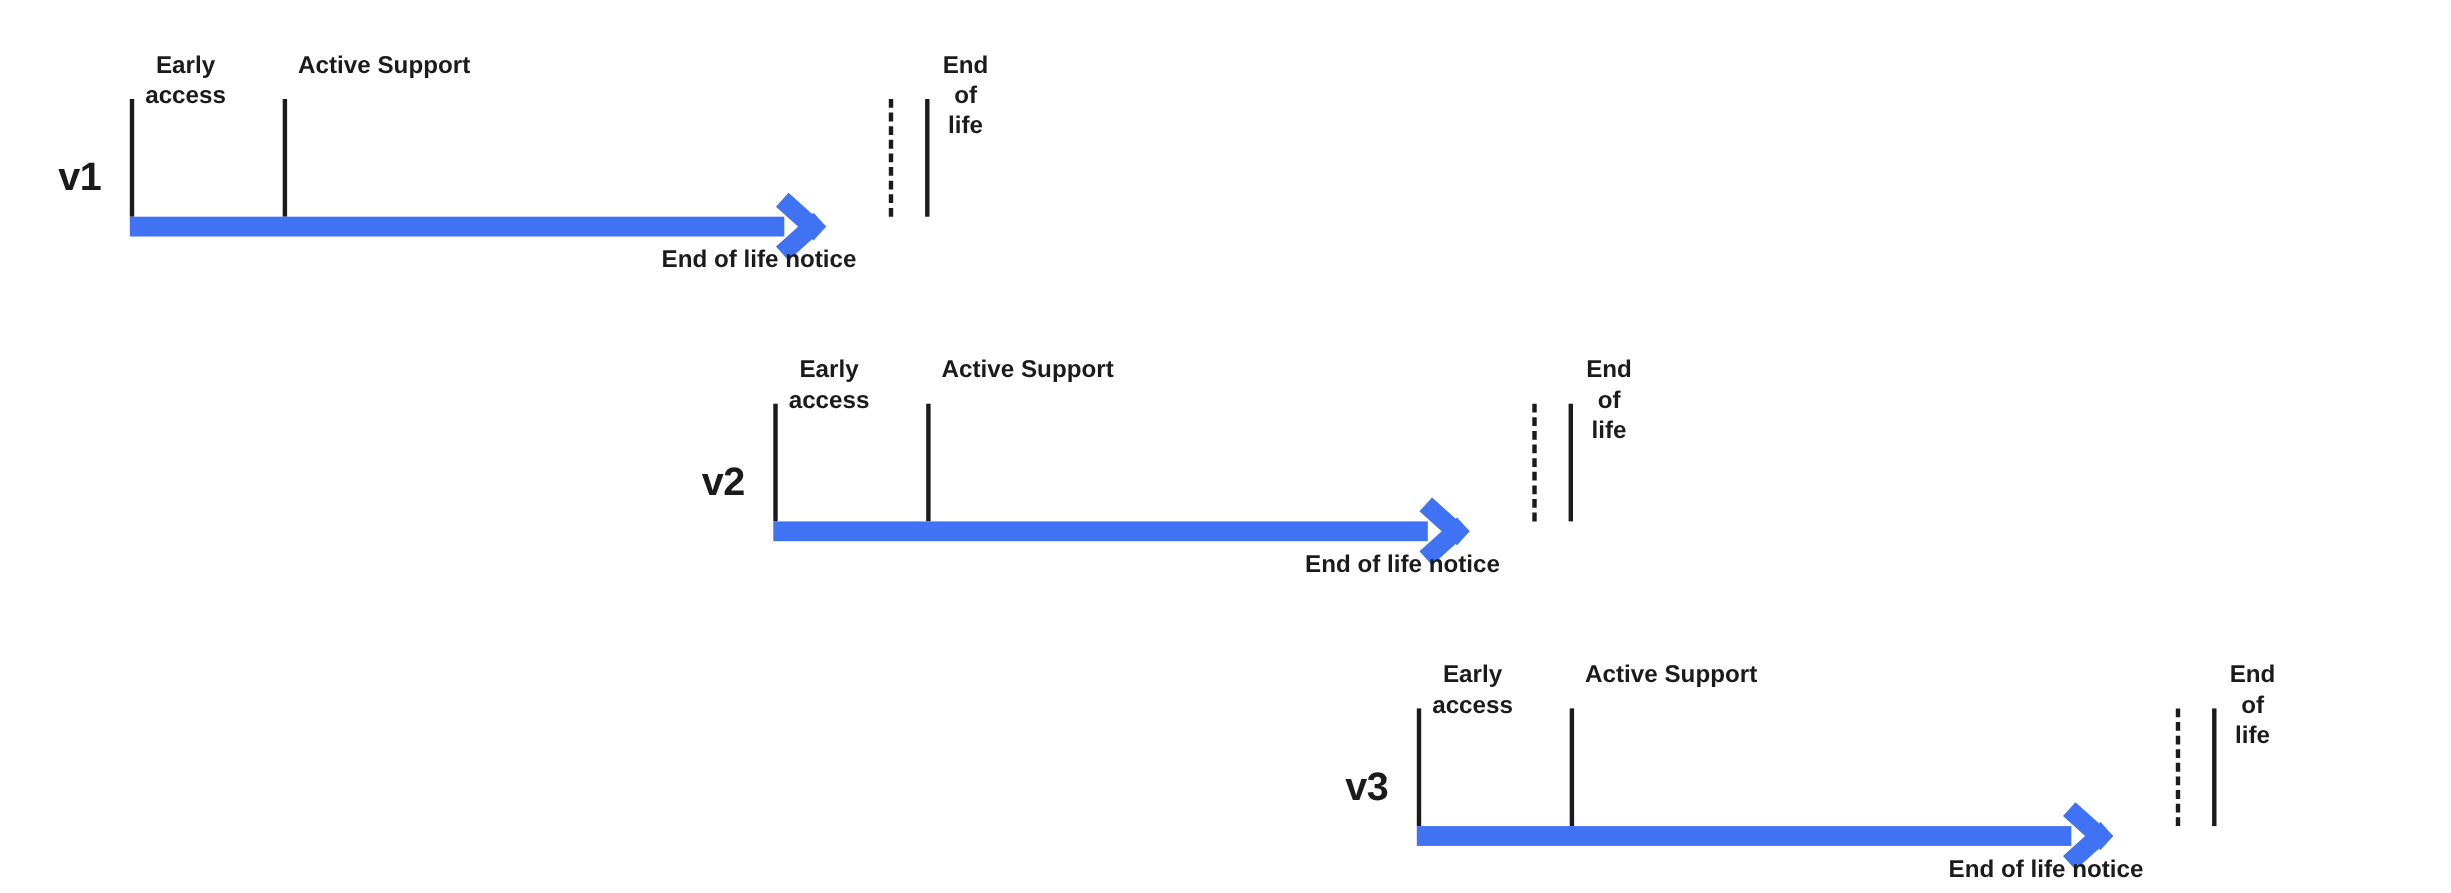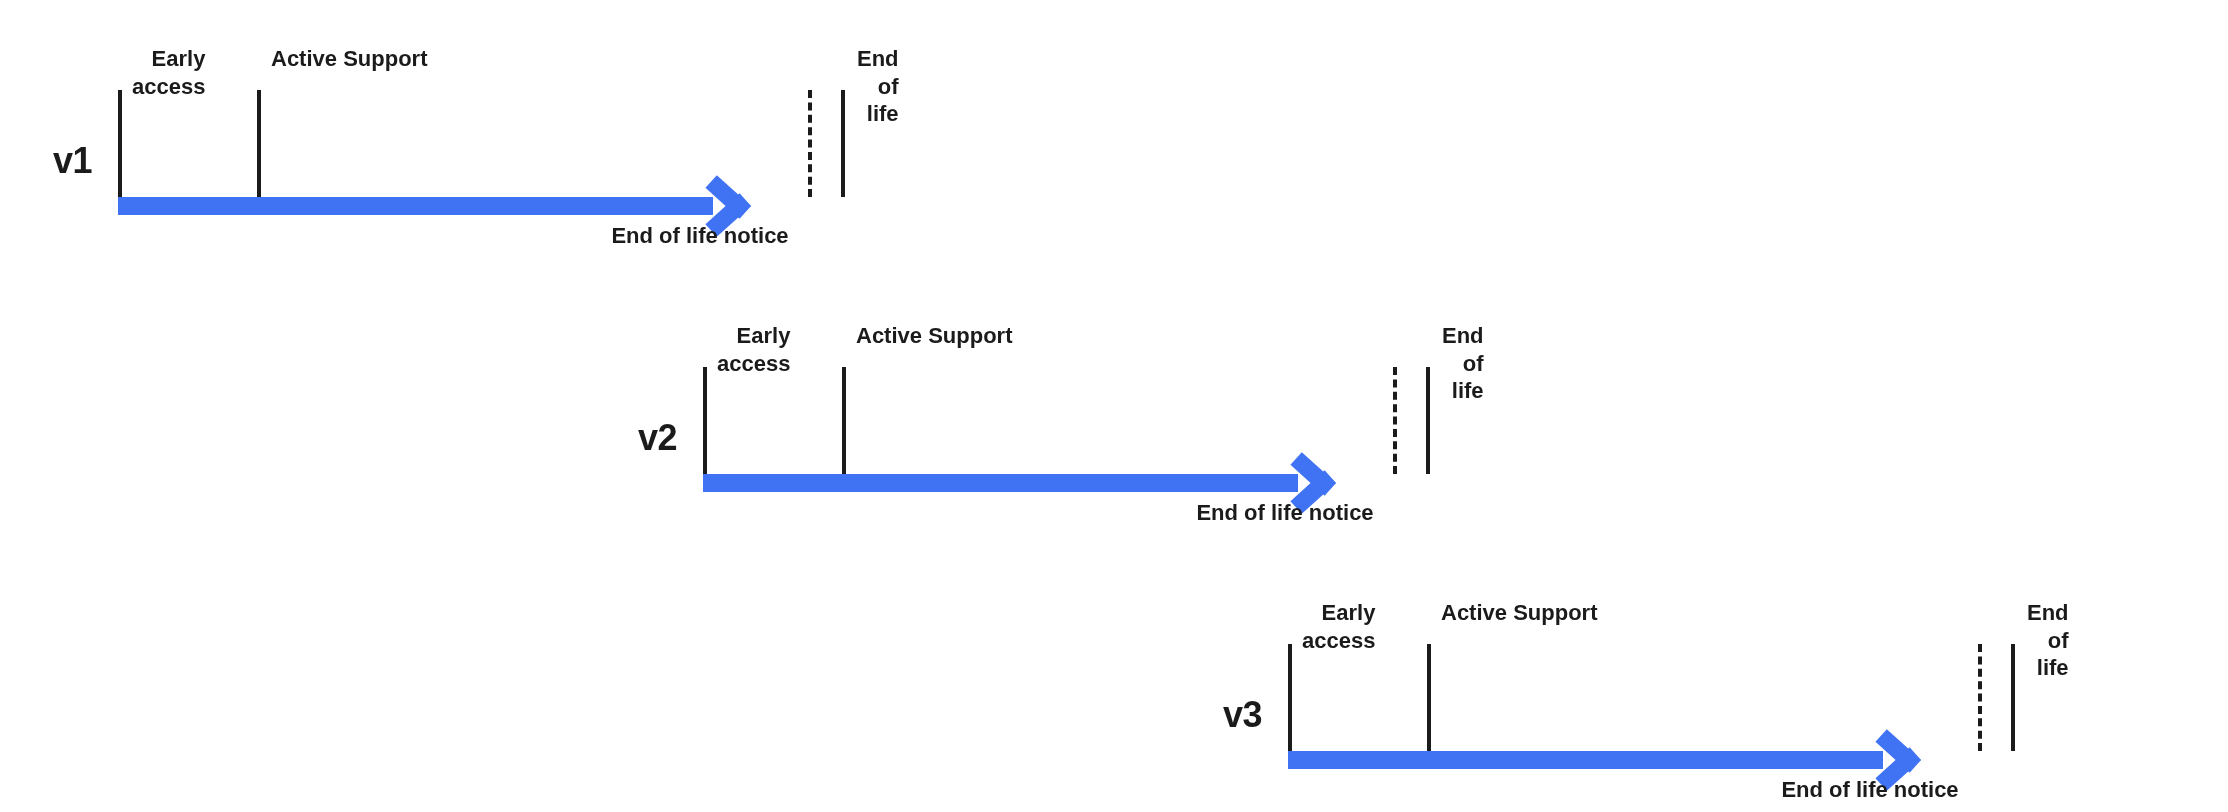--- a/index.html
+++ b/index.html
@@ -55,21 +55,21 @@
 
   
   .phase {
     position: absolute;
     top: 0;
     font-size: 22px;
     font-weight: 700;
     color: #1b1b1b;
     line-height: 1.26;
     white-space: pre-line;
-    text-align: right;
+    text-align: center;
   }
 
   
   .arrow-bar {
     position: absolute;
     bottom: 30px;
     height: 18px;
     background: #4072f4;
   }
   .arrow-head {
@@ -101,21 +101,20 @@
 
   
   .notice {
     position: absolute;
     bottom: -4px;
     font-size: 22px;
     font-weight: 700;
     color: #1b1b1b;
     white-space: nowrap;
     transform: translateX(-50%);
-    margin-left: 10px;
   }
 </style>
 </head>
 <body>
 
 <div id="canvas">
     <div class="track" style="left: 118px; top: 45px; width: 639px;">
       <div class="version-label">v1</div>
       <div class="rule" style="left: 0px;"></div>
       <div class="phase" style="left: 14px;">Early

